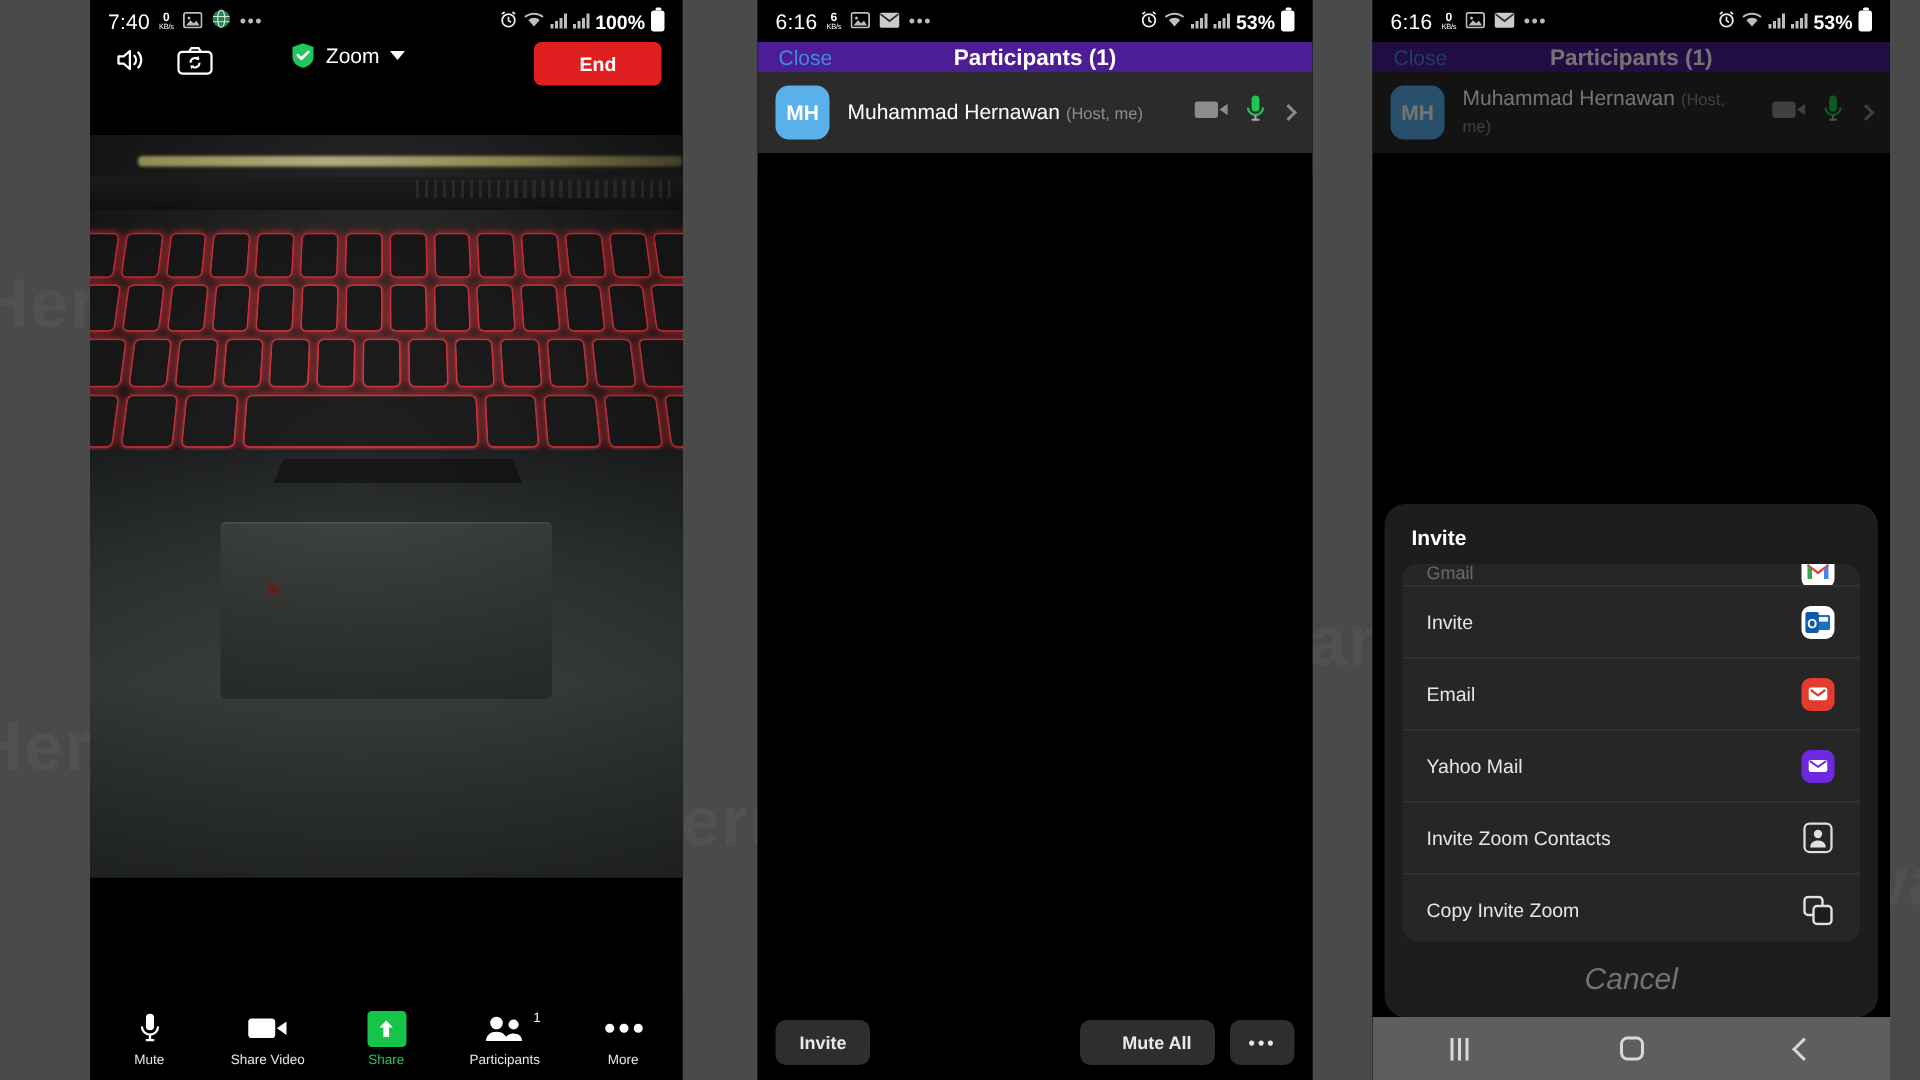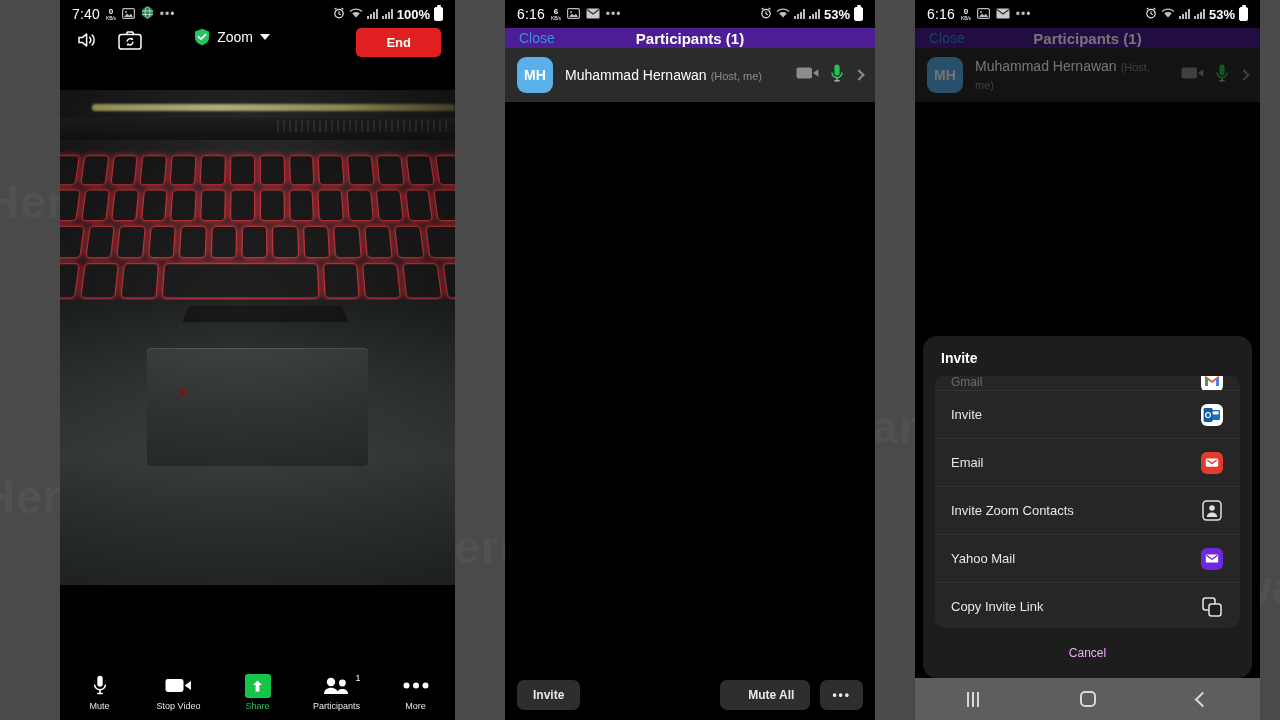--- a/index.html
+++ b/index.html
@@ -158,21 +158,21 @@
     height:48px; display:flex; align-items:center; padding:0 16px;
     border-top:1px solid #333;
   }
   .sheet-row:first-child { border-top:none; }
   .sheet-row.partial { height:14px; padding-bottom:2px; overflow:hidden; }
   .sr-label { color:#e6e6e6; font-size:13px; }
   .sr-ico { margin-left:auto; width:24px;height:24px; display:flex;align-items:center;justify-content:center; }
   .appicon { width:22px;height:22px;border-radius:6px;display:flex;align-items:center;justify-content:center; }
   .sheet-cancel {
     height:50px; display:flex; align-items:center; justify-content:center;
-    color:#f0abfc; font-size:12px; cursor:pointer;
+    color:#737373; font-size:20px; cursor:pointer;font-style:italic;
   }
 
   
   .navbar {
     position:absolute; left:0; right:0; bottom:0; height:42px;
     background:#5e5e5e; display:flex; align-items:center;
   }
   .nav-btn { flex:1; display:flex; align-items:center; justify-content:center; cursor:pointer; }
   .nav-recents { display:flex; gap:3px; }
   .nav-recents i { display:block; width:2px; height:15px; background:#d8d8d8; }
@@ -364,21 +364,21 @@
           </span>
           <span class="mb-label">Mute</span>
         </div>
         <div class="mb-item">
           <span class="mb-glyph">
             <svg width="27" height="17" viewBox="0 0 27 17">
                 <rect x="0.5" y="2" width="18" height="13" rx="2.4" fill="#fff"></rect>
                 <path d="M19.6 8.5 26 4v9Z" fill="#fff"></path>
               </svg>
           </span>
-          <span class="mb-label">Stop Video</span>
+          <span class="mb-label">Share Video</span>
         </div>
         <div class="mb-item">
           <span class="mb-glyph">
             <span class="share-box">
               <svg width="13" height="14" viewBox="0 0 13 14">
                   <path d="M6.5 1.4 11 6H8.4v6.4H4.6V6H2Z" fill="#ffffff"></path>
                 </svg>
             </span>
           </span>
           <span class="mb-label green">Share</span>
@@ -626,44 +626,44 @@
             <span class="appicon" style="background:#e33b2e;">
               <svg width="14" height="11" viewBox="0 0 14 11">
                   <rect x="0.8" y="1.4" width="12.4" height="8.4" rx="1.4" fill="#fff"></rect>
                   <path d="M2.2 3 7 6.6 11.8 3" stroke="#e33b2e" stroke-width="1.5" fill="none"></path>
                 </svg>
             </span>
           </span>
         </div>
 
         <div class="sheet-row">
-          <span class="sr-label">Invite Zoom Contacts</span>
-          <span class="sr-ico">
-            <svg width="20" height="21" viewBox="0 0 20 21">
-                <rect x="1" y="1" width="18" height="19" rx="3.4" fill="none" stroke="#e0e0e0" stroke-width="1.5"></rect>
-                <circle cx="10" cy="8" r="2.8" fill="#e0e0e0"></circle>
-                <path d="M4.8 17c0-2.9 2.3-4.6 5.2-4.6s5.2 1.7 5.2 4.6Z" fill="#e0e0e0"></path>
-              </svg>
-          </span>
-        </div>
-
-        <div class="sheet-row">
           <span class="sr-label">Yahoo Mail</span>
           <span class="sr-ico">
             <span class="appicon" style="background:#6d28e0;">
               <svg width="14" height="11" viewBox="0 0 14 11">
                   <rect x="0.8" y="1.6" width="12.4" height="8" rx="1.2" fill="#fff"></rect>
                   <path d="M1.6 2.4 7 6.2l5.4-3.8" stroke="#6d28e0" stroke-width="1.3" fill="none"></path>
                 </svg>
             </span>
           </span>
         </div>
 
         <div class="sheet-row">
-          <span class="sr-label">Copy Invite Link</span>
+          <span class="sr-label">Invite Zoom Contacts</span>
+          <span class="sr-ico">
+            <svg width="20" height="21" viewBox="0 0 20 21">
+                <rect x="1" y="1" width="18" height="19" rx="3.4" fill="none" stroke="#e0e0e0" stroke-width="1.5"></rect>
+                <circle cx="10" cy="8" r="2.8" fill="#e0e0e0"></circle>
+                <path d="M4.8 17c0-2.9 2.3-4.6 5.2-4.6s5.2 1.7 5.2 4.6Z" fill="#e0e0e0"></path>
+              </svg>
+          </span>
+        </div>
+
+        <div class="sheet-row">
+          <span class="sr-label">Copy Invite Zoom</span>
           <span class="sr-ico">
             <svg width="20" height="20" viewBox="0 0 20 20">
                 <rect x="1" y="1" width="12" height="12" rx="2.4" fill="none" stroke="#e0e0e0" stroke-width="1.6"></rect>
                 <rect x="7" y="7" width="12" height="12" rx="2.4" fill="#1d1d1d" stroke="#e0e0e0" stroke-width="1.6"></rect>
               </svg>
           </span>
         </div>
 
       </div>
       <div class="sheet-cancel">Cancel</div>

